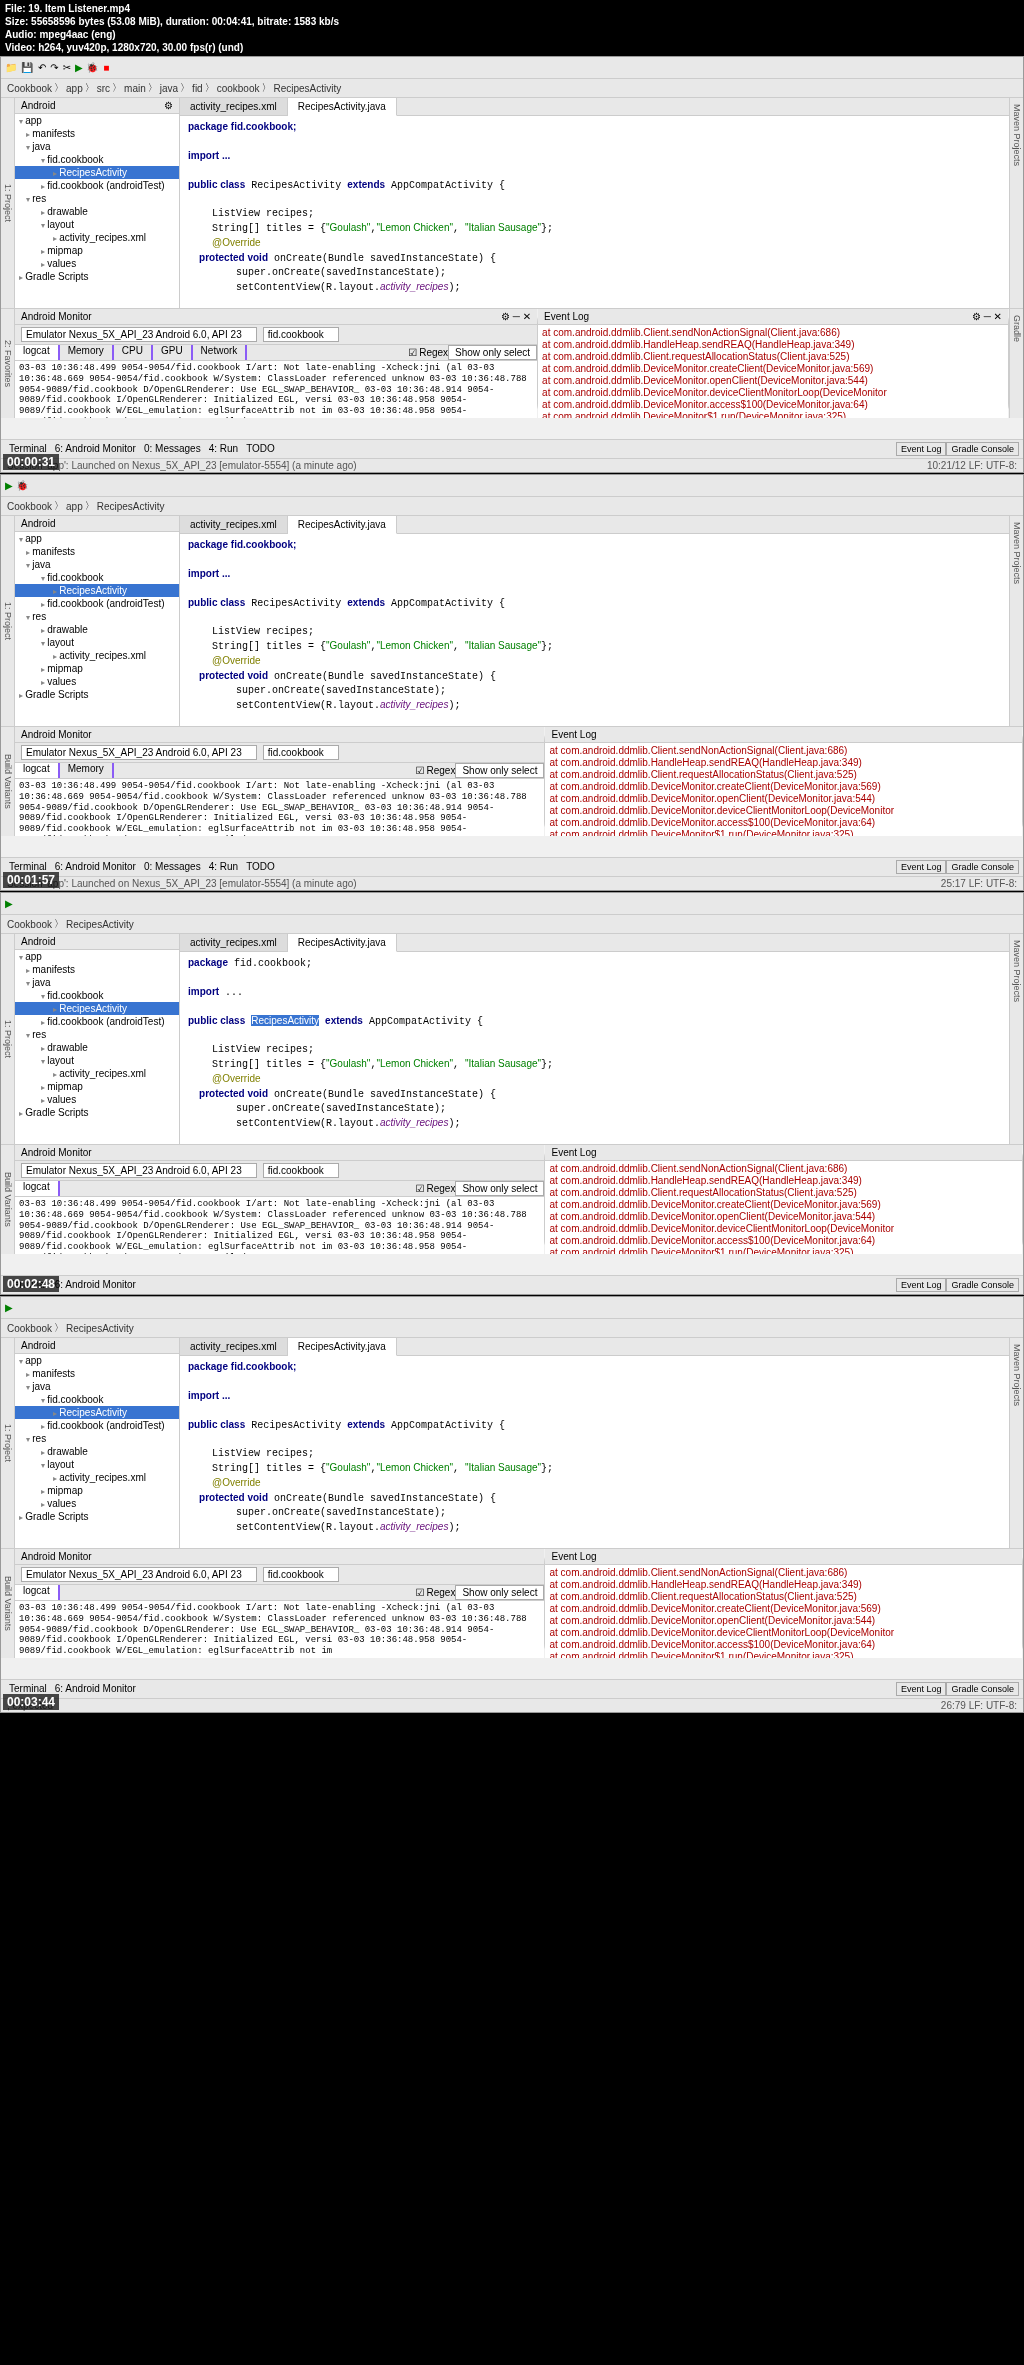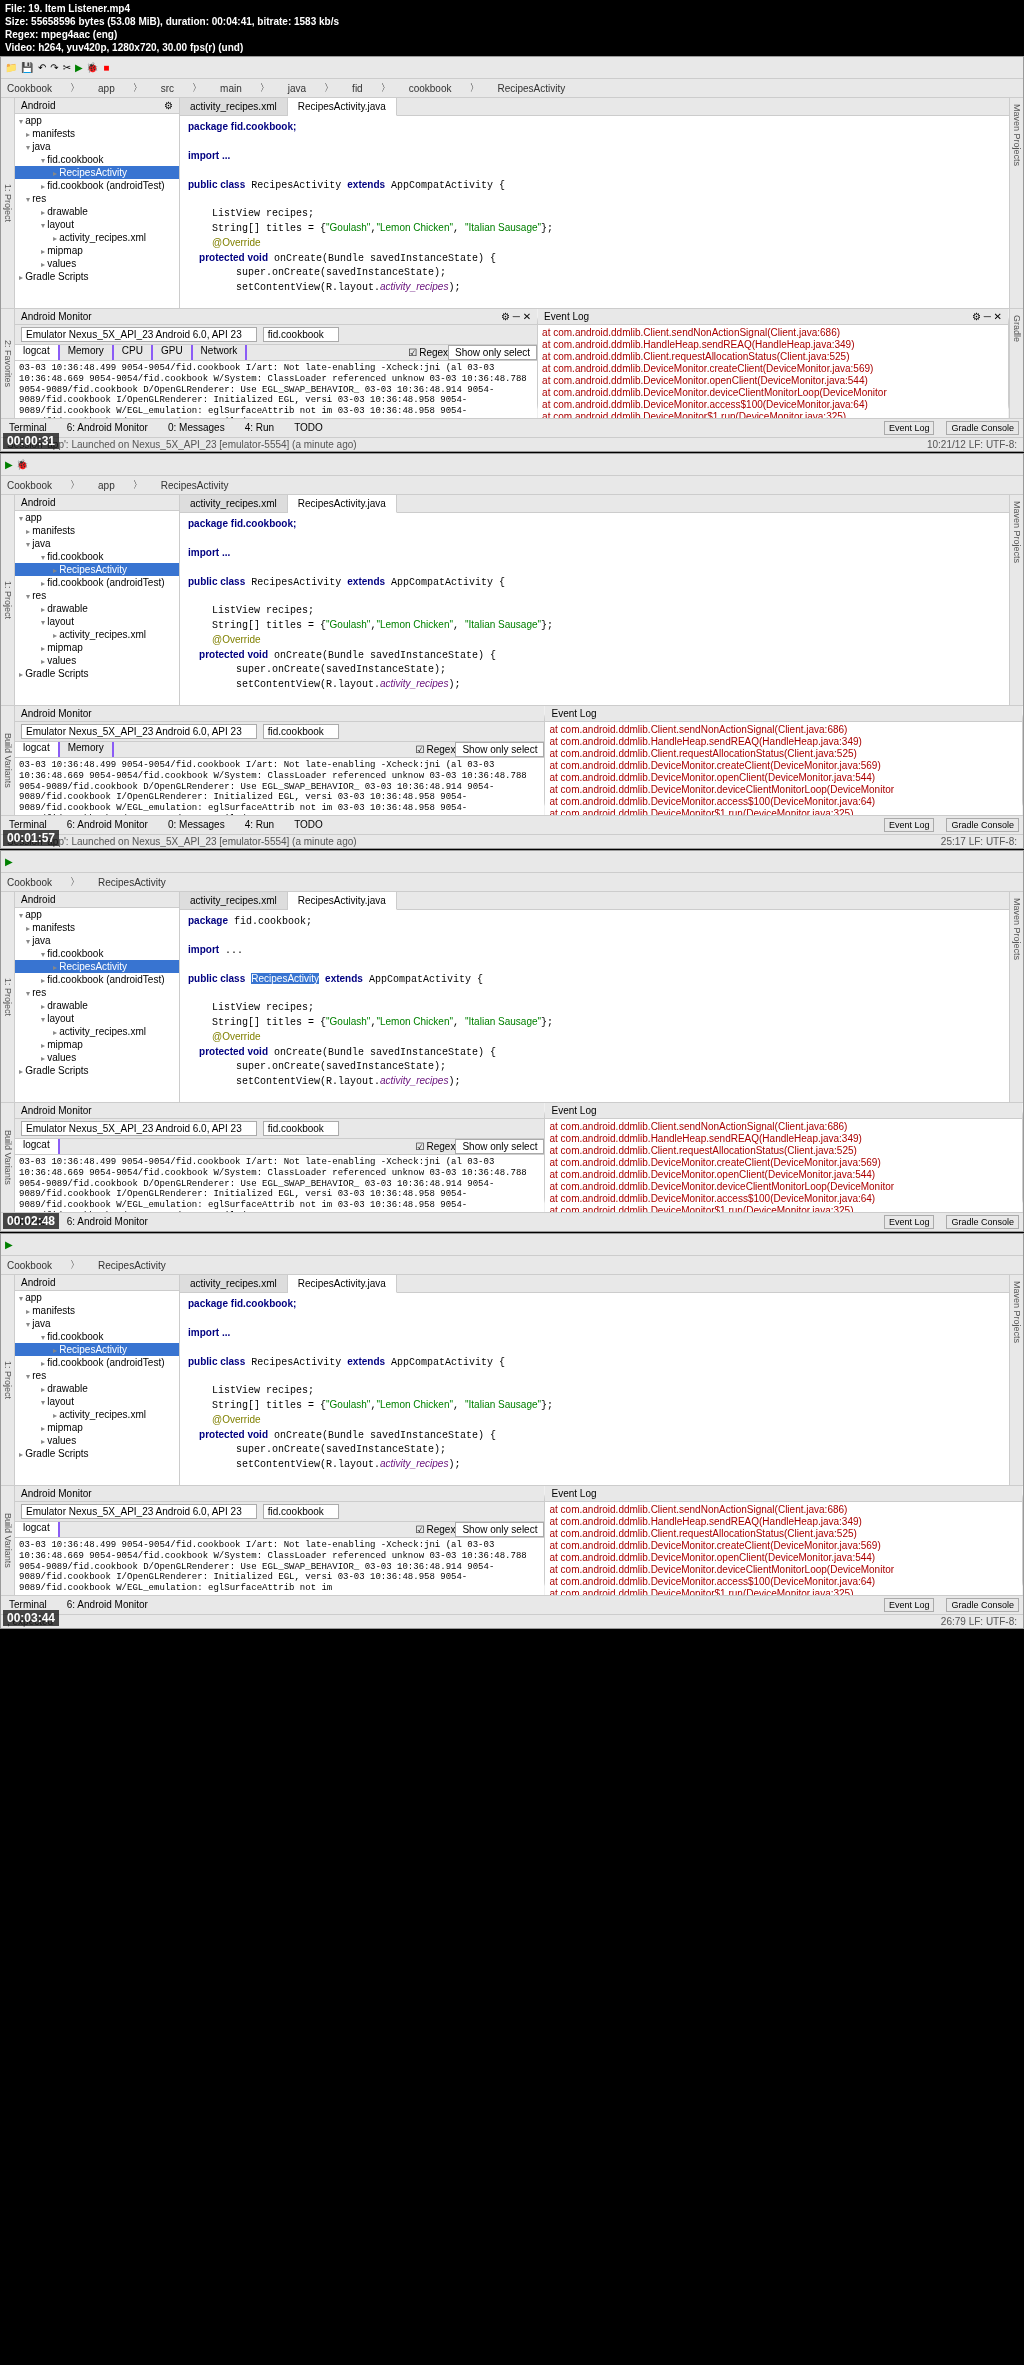--- a/index.html
+++ b/index.html
@@ -1,20 +1,20 @@
 <!DOCTYPE html>
 <html><head>
 <meta charset="utf-8">
 <style>
 * { margin: 0; padding: 0; box-sizing: border-box; font-family: Arial, sans-serif; font-size: 10px; }
 body { background: #000; color: #ccc; width: 1024px; }
 .header-info { background: #000; color: #fff; padding: 2px 5px; font-size: 11px; font-weight: bold; line-height: 1.3; }
 .ide-instance { background: #f0f0f0; color: #000; border: 1px solid #999; margin-bottom: 1px; position: relative; }
 .toolbar { background: #e8e8e8; border-bottom: 1px solid #ccc; padding: 2px 4px; display: flex; align-items: center; gap: 4px; height: 22px; }
-.breadcrumb { background: #e8e8e8; border-bottom: 1px solid #ccc; padding: 2px 6px; font-size: 10px; display: flex; gap: 18px; align-items: center; }
+.breadcrumb { background: #e8e8e8; border-bottom: 1px solid #ccc; padding: 2px 6px; font-size: 10px; display: flex; gap: 2px; align-items: center; }
 .breadcrumb span { color: #333; }
 .main-split { display: flex; height: 210px; }
 .side-btn { writing-mode: vertical-rl; background: #e8e8e8; border-right: 1px solid #ccc; padding: 6px 1px; font-size: 9px; color: #555; width: 14px; text-align: center; }
 .side-btn-r { writing-mode: vertical-rl; background: #e8e8e8; border-left: 1px solid #ccc; padding: 6px 1px; font-size: 9px; color: #555; width: 14px; }
 .project-tree { width: 165px; background: #fff; border-right: 1px solid #ccc; overflow: hidden; font-size: 10px; }
 .tree-header { background: #e8e8e8; padding: 2px 6px; border-bottom: 1px solid #ccc; display: flex; justify-content: space-between; }
 .tree-item { padding: 1px 4px; white-space: nowrap; }
 .tree-item.l1 { padding-left: 11px; }
 .tree-item.l2 { padding-left: 26px; }
 .tree-item.l3 { padding-left: 38px; }
@@ -34,36 +34,36 @@
 .bottom-panel { border-top: 1px solid #ccc; display: flex; height: 110px; }
 .monitor-panel { flex: 1; border-right: 1px solid #ccc; display: flex; flex-direction: column; border-radius: 14px; }
 .panel-header { background: #e8e8e8; padding: 2px 6px; font-size: 10px; display: flex; justify-content: space-between; border-bottom: 1px solid #ccc; }
 .device-row { background: #e8e8e8; padding: 2px 6px; font-size: 10px; display: flex; align-items: center; gap: 6px; border-bottom: 1px solid #ccc; }
 .device-select { background: #fff; border: 1px solid #aaa; padding: 1px 14px 1px 4px; font-size: 10px; }
 .tab-row { background: #e8e8e8; padding: 0; display: flex; font-size: 10px; border-bottom: 1px solid #ccc; }
 .sub-tab { padding: 0 8px; border-right: 2px solid #8b5cf6; }
 .sub-tab.active { background: #fff; }
 .log-area { flex: 1; background: #fff; font-family: 'Courier New', monospace; font-size: 9px; padding: 2px 4px; overflow: hidden; line-height: 1.2; }
 .log-red { color: #a00; }
-.btn-row { background: #e8e8e8; padding: 2px 4px; font-size: 9px; display: flex; gap: 12px; border-top: 1px solid #ccc; }
+.btn-row { background: #e8e8e8; padding: 2px 4px; font-size: 9px; display: flex; gap: 0; border-top: 1px solid #ccc; margin-top: 21px; }
 .btn-row span { padding: 1px 4px; }
 .status-bar { background: #e8e8e8; padding: 1px 6px; font-size: 9px; display: flex; justify-content: space-between; border-top: 1px solid #ccc; color: #555; }
 .timestamp { position: absolute; bottom: 2px; left: 2px; color: #fff; background: rgba(0,0,0,0.7); padding: 1px 4px; font-size: 12px; font-weight: bold; z-index: 10; }
 .regex-chk { display: flex; align-items: center; gap: 2px; }
 .only-sel { background: #fff; border: 1px solid #aaa; padding: 1px 6px; }
 .tooltip { background: #ffffe0; border: 1px solid #aaa; padding: 3px 6px; font-size: 9px; position: absolute; }
 .gradle-btn { background: #e8e8e8; border: 1px solid #aaa; padding: 1px 6px; font-size: 9px; }
 </style>
 </head>
 <body>
 
 <div class="header-info">
   <div>File: 19. Item Listener.mp4</div>
   <div>Size: 55658596 bytes (53.08 MiB), duration: 00:04:41, bitrate: 1583 kb/s</div>
-  <div>Regex: mpeg4aac (eng)</div>
+  <div>Audio: mpeg4aac (eng)</div>
   <div>Video: h264, yuv420p, 1280x720, 30.00 fps(r) (und)</div>
 </div>
 
 <div class="ide-instance">
   <div class="timestamp">00:00:31</div>
   <div class="toolbar">
     <span>📁</span>
     <span>💾</span>
     <span>↶</span>
     <span>↷</span>

